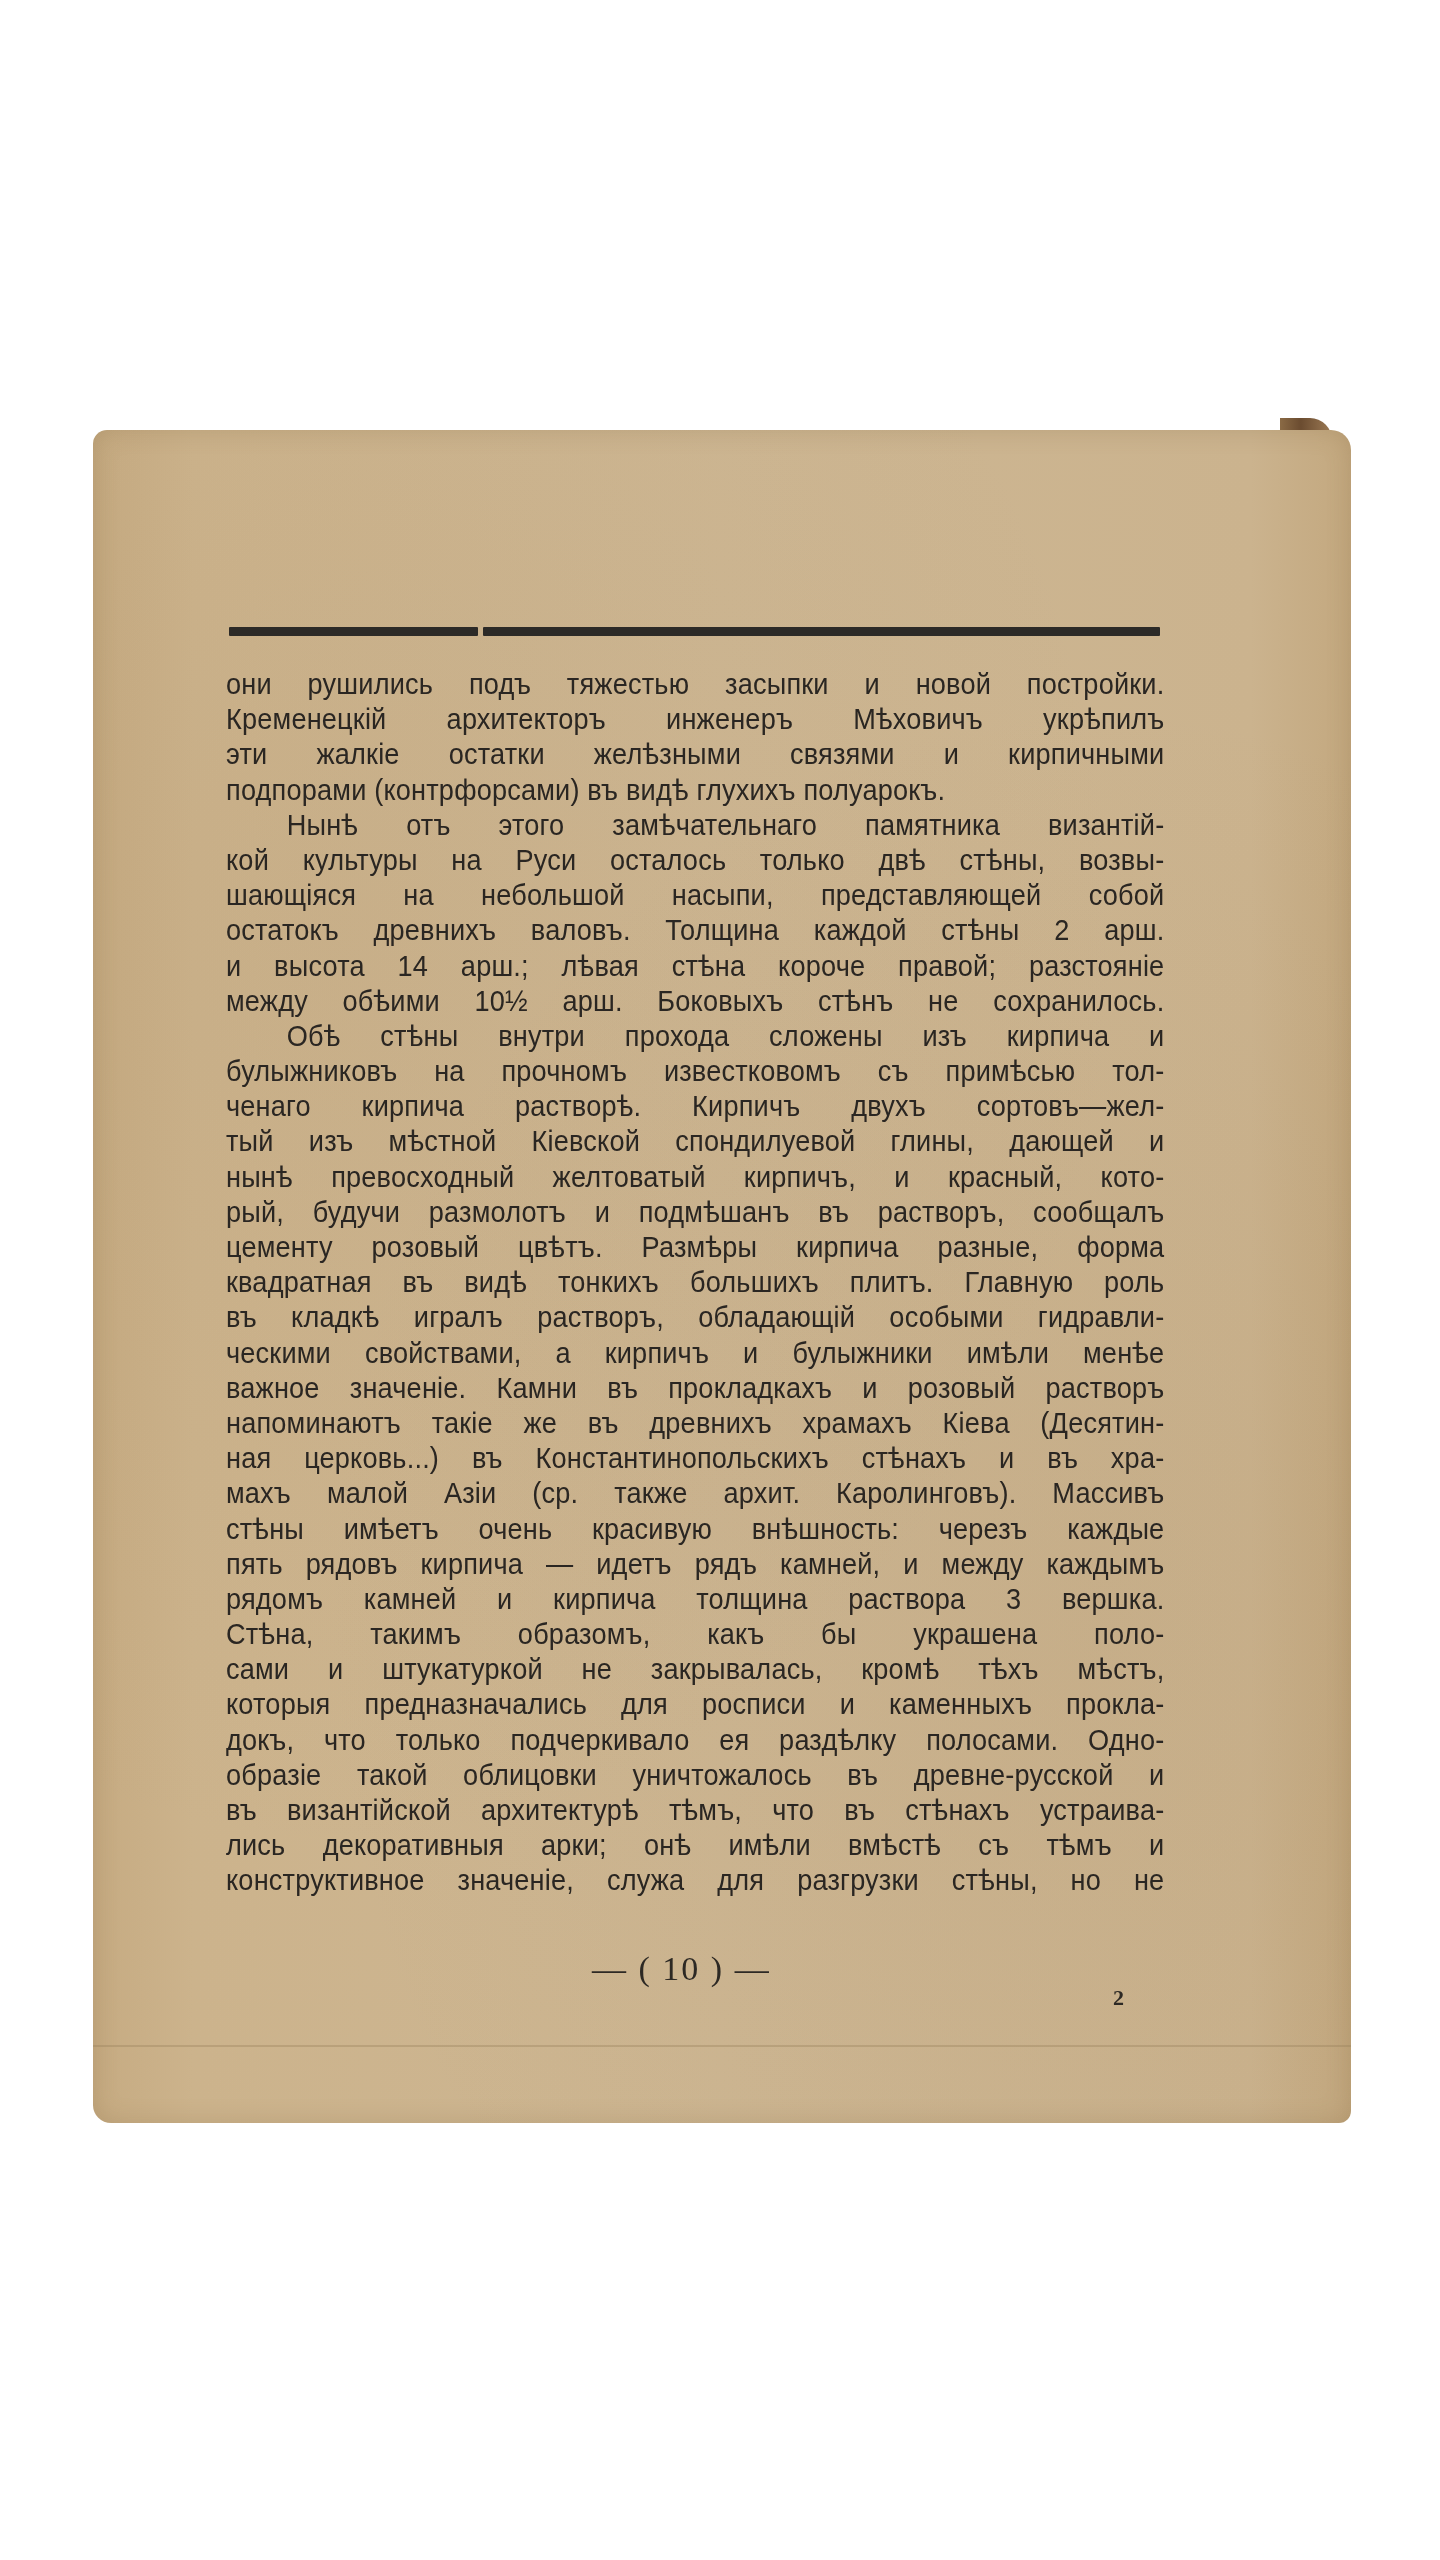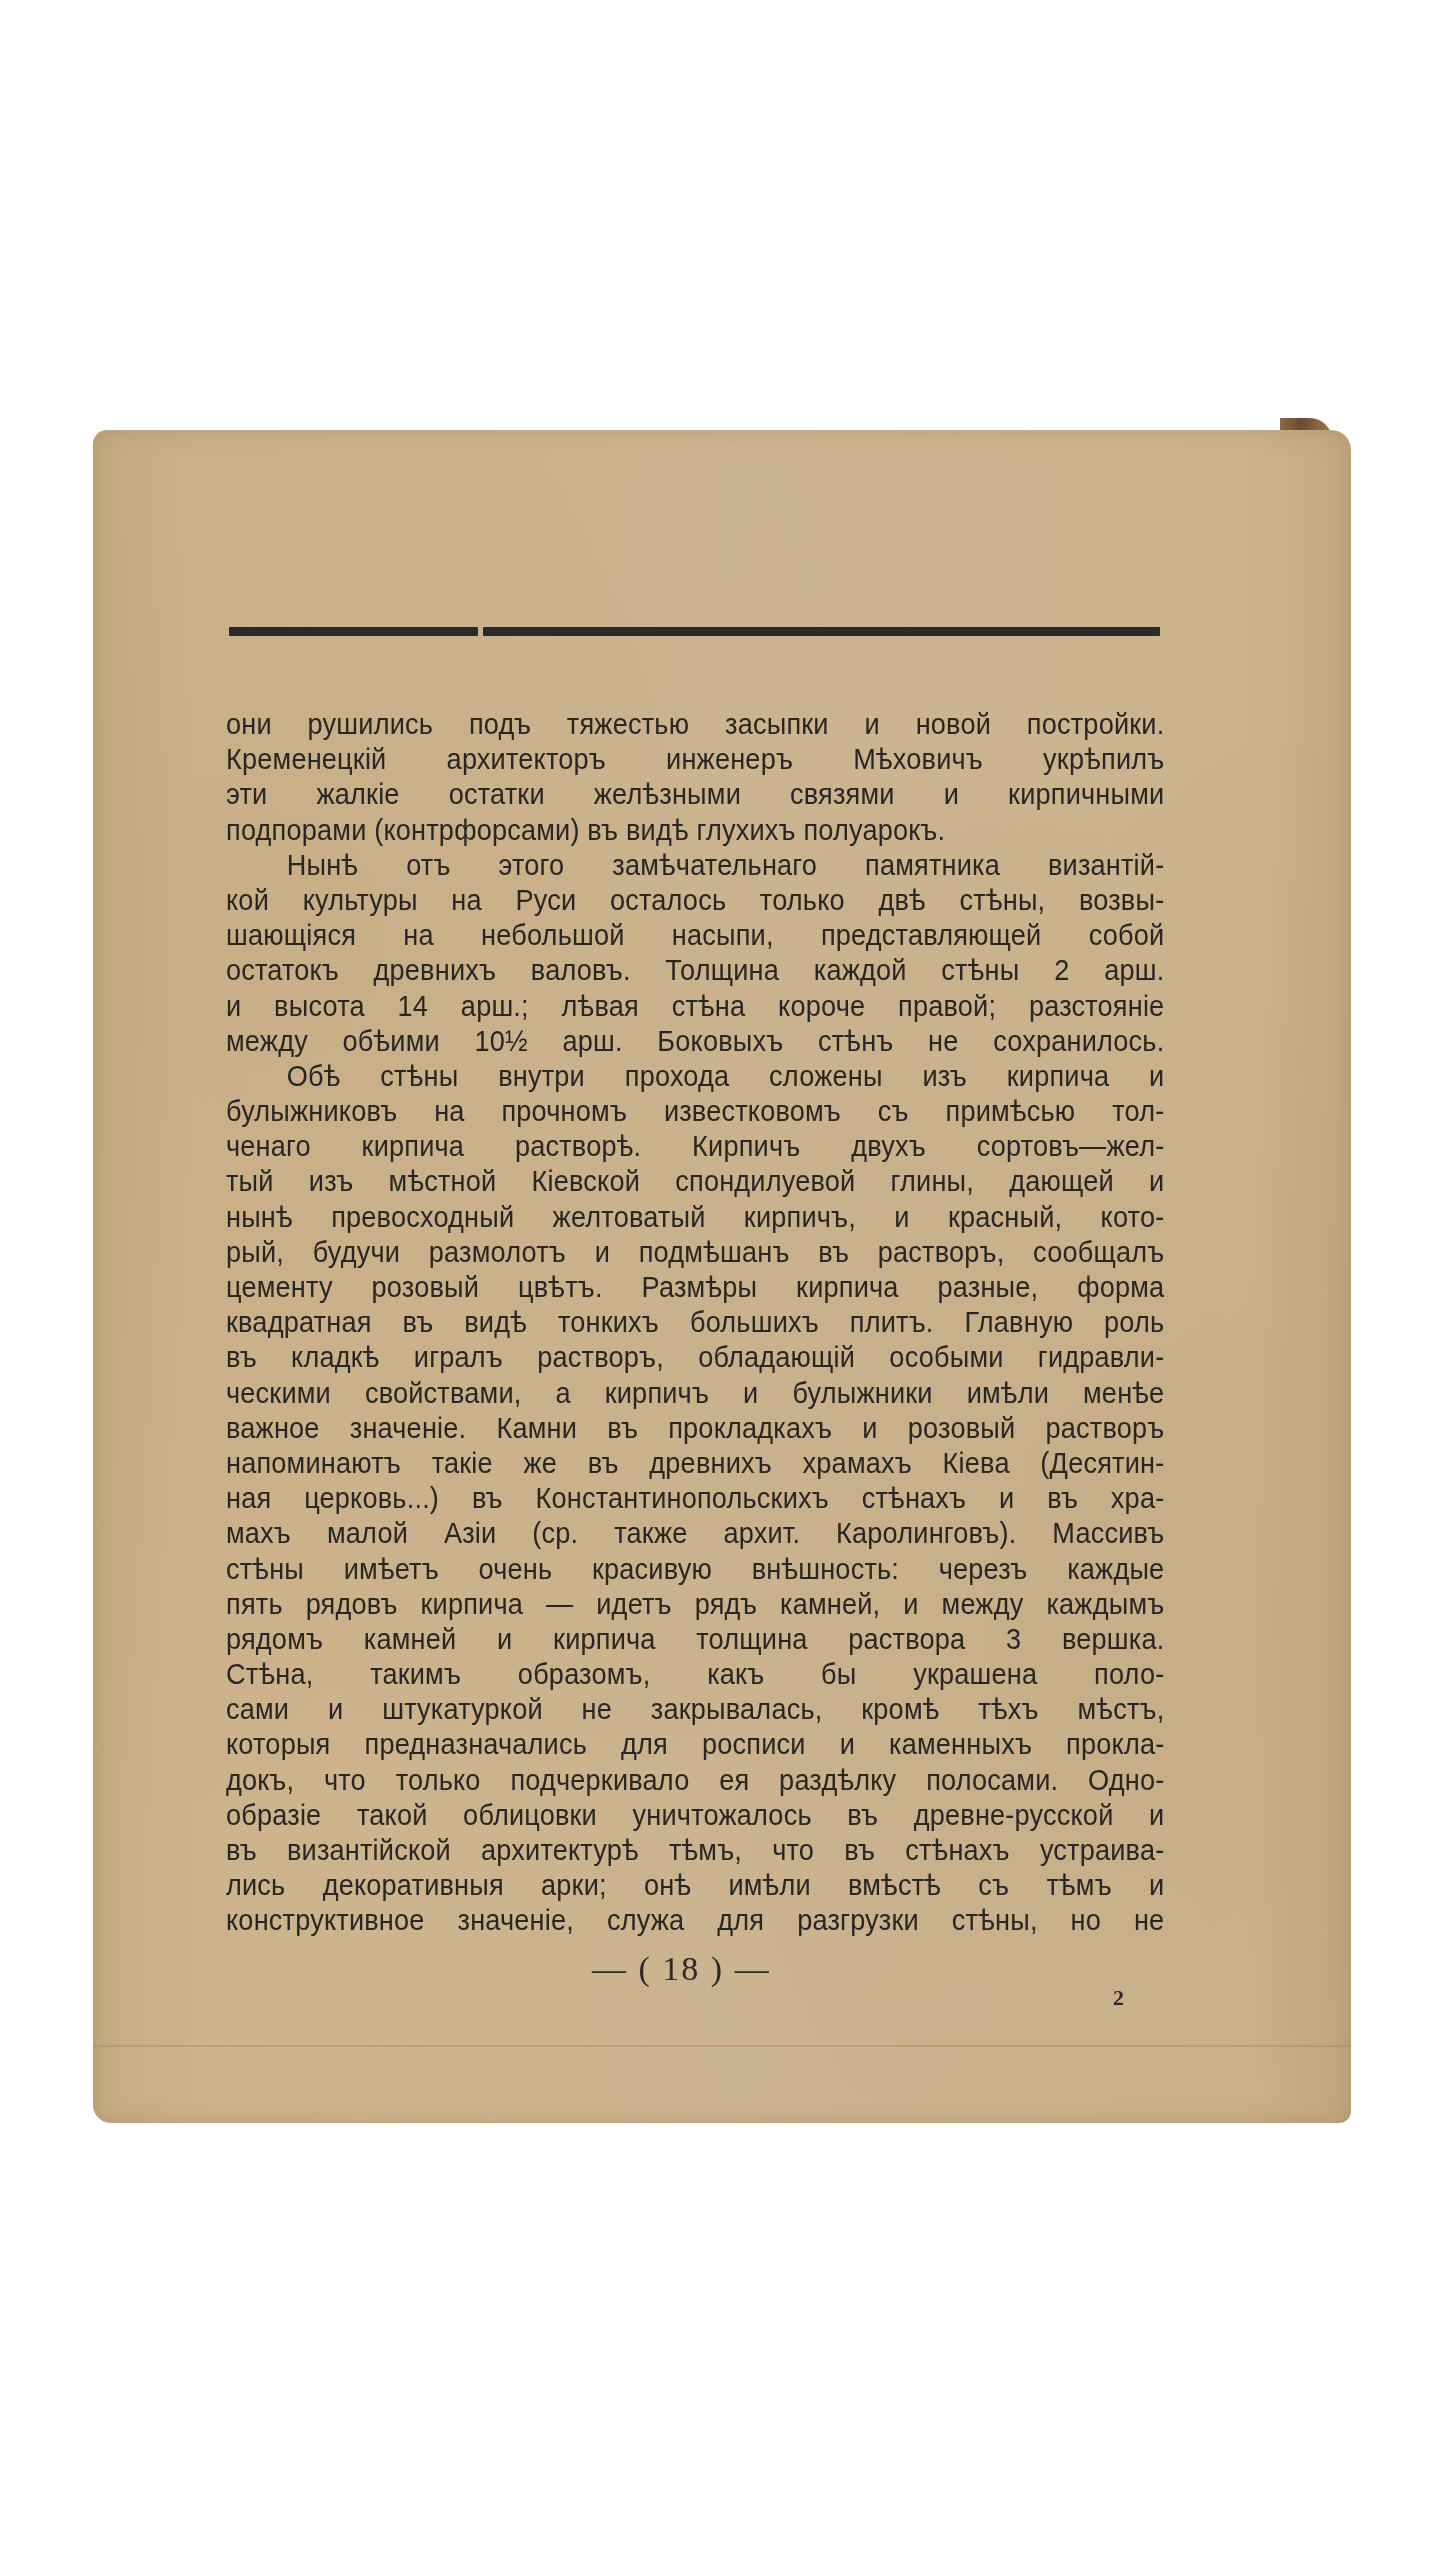--- a/index.html
+++ b/index.html
@@ -55,21 +55,20 @@
 
     .text-block {
       position: absolute;
       left: 226px;
       top: 666px;
       width: 938px;
       font-family: "Liberation Sans", sans-serif;
       font-size: 29.5px;
       color: #2a2622;
       letter-spacing: 0.2px;
-      margin-top: 40px;
     }
     .line {
       height: 35.2px;
       line-height: 35.2px;
       white-space: nowrap;
       text-align: justify;
       text-align-last: justify;
       transform: scaleX(0.92);
       transform-origin: left center;
       width: 1020px;
@@ -136,14 +135,14 @@
   <div class="line">Стѣна, такимъ образомъ, какъ бы украшена поло-</div>
   <div class="line">сами и штукатуркой не закрывалась, кромѣ тѣхъ мѣстъ,</div>
   <div class="line">которыя предназначались для росписи и каменныхъ прокла-</div>
   <div class="line">докъ, что только подчеркивало ея раздѣлку полосами. Одно-</div>
   <div class="line">образіе такой облицовки уничтожалось въ древне-русской и</div>
   <div class="line">въ византійской архитектурѣ тѣмъ, что въ стѣнахъ устраива-</div>
   <div class="line">лись декоративныя арки; онѣ имѣли вмѣстѣ съ тѣмъ и</div>
   <div class="line">конструктивное значеніе, служа для разгрузки стѣны, но не</div>
 </div>
 
-<div class="folio">— ( 18 ) —</div>
+<div class="folio">— ( 10 ) —</div>
 <div class="signature">2</div>
 
 </body></html>

